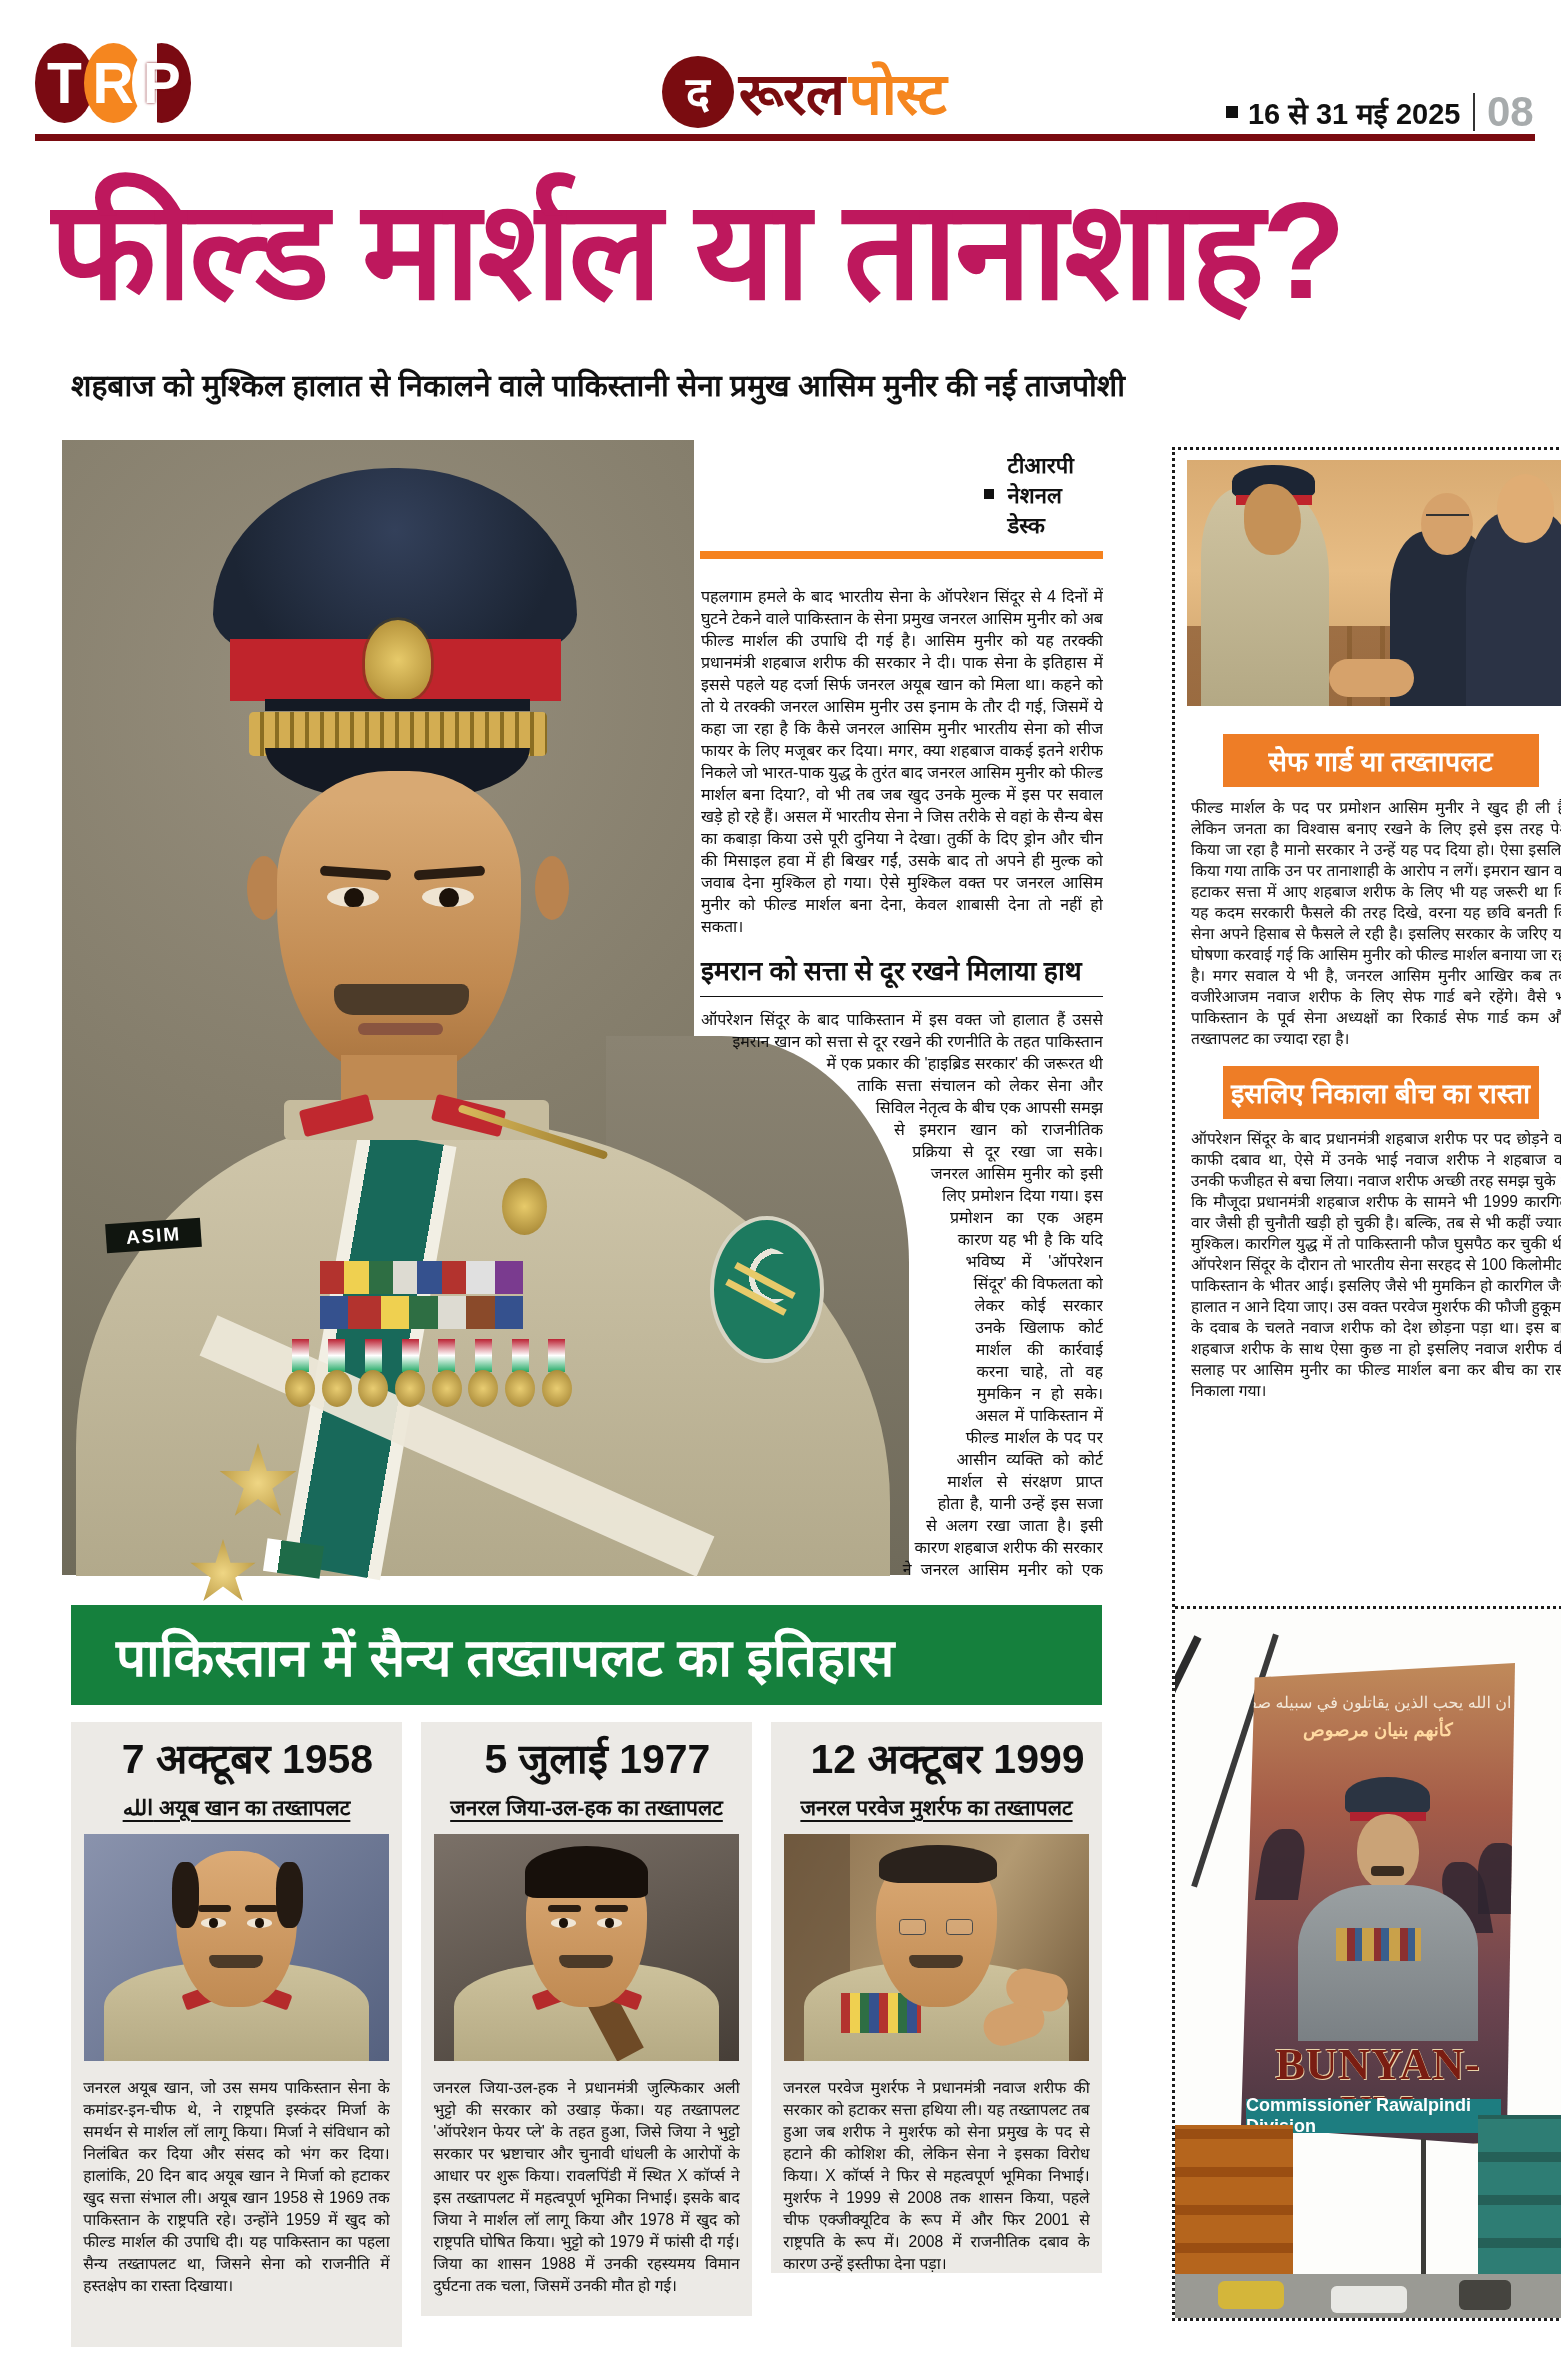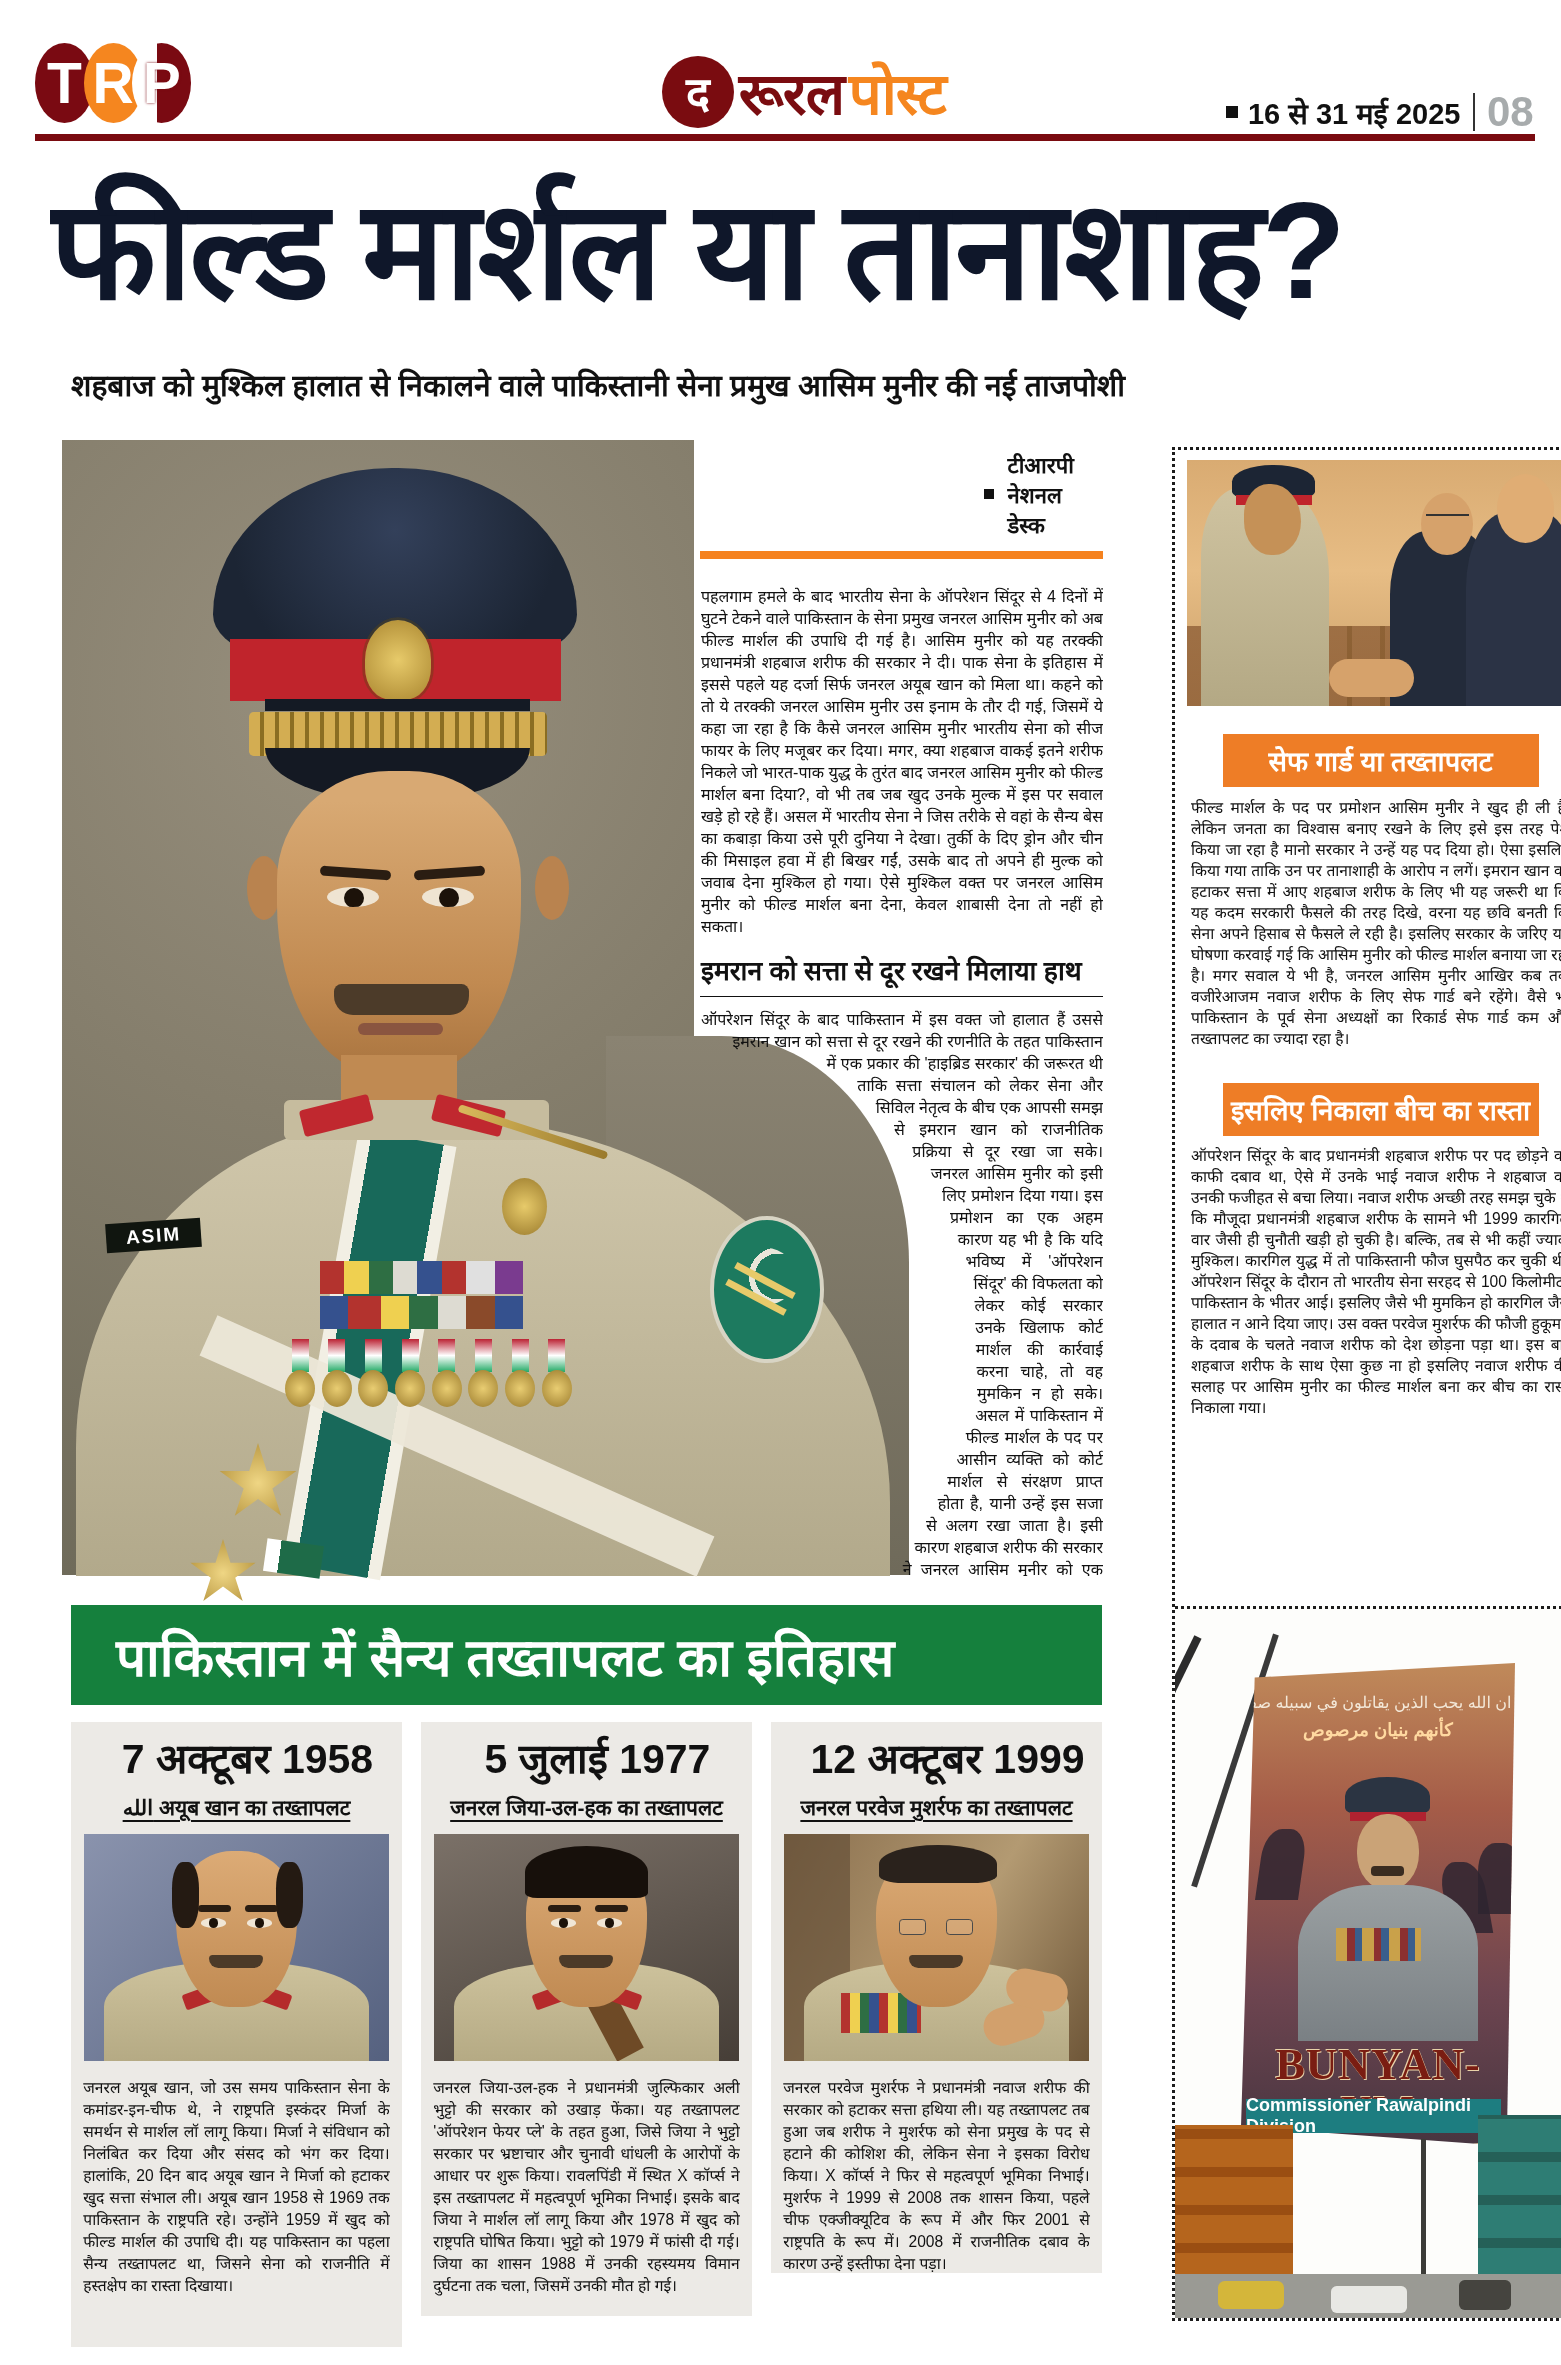--- a/index.html
+++ b/index.html
@@ -22,21 +22,21 @@
   .mh-orange { color:#f5861f; margin-left:12.3px; }
   .issue-line { position:absolute; right:27.4px; top:88px; display:flex; align-items:center; font-weight:800; }
   .issue-bullet { width:11.4px; height:11.4px; background:#111; display:inline-block; margin-right:10.4px; }
   .issue-date { font-size:29px; color:#111; }
   .issue-sep { width:1.9px; height:38px; background:#333; margin:0 12.3px; }
   .issue-page { font-size:42px; color:#a7abac; font-weight:800; }
   .header-rule { position:absolute; left:35px; top:134px; width:1500px; height:6.6px; background:#7a0b10; }
 
   
   .headline { position:absolute; left:50px; top:156px; width:1476px; height:199px; overflow:hidden;
-      font-size:138px; line-height:189px; font-weight:800; letter-spacing:-2.8px; white-space:nowrap; color:#0f172a; }
+      font-size:138px; line-height:189px; font-weight:800; letter-spacing:-2.8px; white-space:nowrap; color:#be185d; }
   .subheadline { position:absolute; left:71px; top:364px; width:1443px; font-size:30px; font-weight:800; white-space:nowrap; overflow:hidden; }
 
   
   .portrait { position:absolute; left:62px; top:440px; width:842px; height:1135px; }
   .p-bg { position:absolute; left:0; top:0; width:632px; height:1135px;
       background:radial-gradient(circle at 45% 22%, #978f7d 0%, #857e6c 45%, #6e6a59 100%); }
   .p-bulge { position:absolute; left:544px; top:596px; width:303px; height:539px;
       background:linear-gradient(180deg,#8a8372,#6f6a5a); border-radius:0 62% 0 0 / 0 42% 0 0; }
   .p-torso { position:absolute; left:14px; top:677px; width:814px; height:459px;
       background:linear-gradient(180deg,#d0c7ab,#b2a98b); border-radius:40% 56% 0 0 / 72% 84% 0 0; }
@@ -112,21 +112,21 @@
   .c-suit1 { position:absolute; left:203px; top:71px; width:104px; height:180px; background:#232b3a; border-radius:35% 35% 0 0; }
   .c-suit2 { position:absolute; left:279px; top:52px; width:109px; height:199px; background:#2b3345; border-radius:38% 32% 0 0; }
   .c-head1 { position:absolute; left:234px; top:33px; width:52px; height:62px; background:#d6a26b; border-radius:50%; }
   .c-head2 { position:absolute; left:310px; top:14px; width:57px; height:69px; background:#e0ad74; border-radius:50%; }
   .c-glasses { position:absolute; left:239px; top:54px; width:43px; height:1.9px; background:#333; }
   .c-hands { position:absolute; left:142px; top:199px; width:85px; height:38px; background:#d6a26b; border-radius:19px; }
 
   .rail-box-title { margin:19px auto 0; width:316px; height:53px; background:#ee7d26; color:#fff;
       display:flex; align-items:center; justify-content:center; font-size:27.4px; font-weight:800; }
   .rail-box-body { margin:9.5px 16px 0; font-size:15.6px; line-height:21px; text-align:justify; }
-  .rail-title2 { margin-top:34px; }
+  .rail-title2 { margin-top:17px; }
 
   .billboard-wrap { position:absolute; left:0; bottom:0; width:411px; height:712px; border-top:3.3px dotted #1c1c1c; background:#fdfdfb; overflow:hidden; }
   .bb-scaffold { position:absolute; left:19px; top:28px; width:7.6px; height:293px; background:#2c2c2c; transform:rotate(26deg); transform-origin:top; }
   .bb-scaffold2 { position:absolute; left:57px; top:19px; width:5.7px; height:265px; background:#3a3a3a; transform:rotate(18deg); }
   .bb-board { position:absolute; left:66px; top:54px; width:274px; height:483px;
       clip-path:polygon(5% 3%,100% 0,97% 100%,0 96%);
       background:linear-gradient(180deg,#c08a5a 0%,#a55c48 30%,#6e4550 68%,#473540 100%); }
   .bb-arabic { position:absolute; left:0; top:28px; width:100%; text-align:center; color:#f3e8d8; font-size:16px; line-height:24.6px; }
   .bb-arabic2 { position:absolute; left:0; top:56px; width:100%; text-align:center; color:#ffd9a0; font-size:18px; font-weight:700; }
   .bb-soldier { position:absolute; width:43px; height:71px; background:#2e2430; border-radius:40% 40% 0 0; opacity:.85; }

